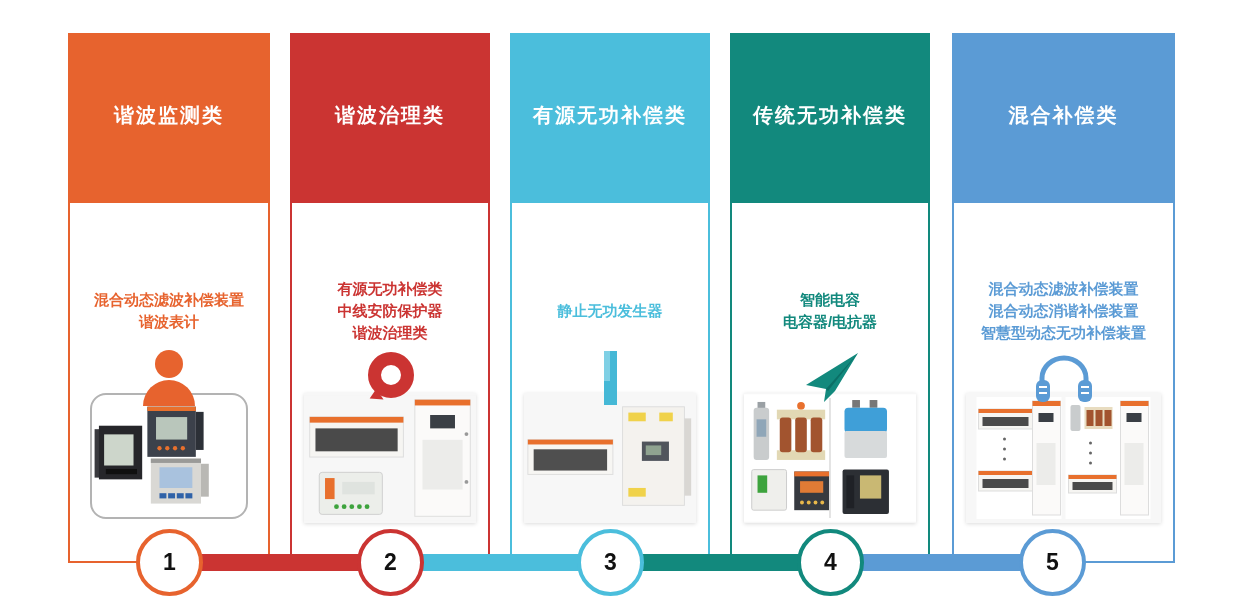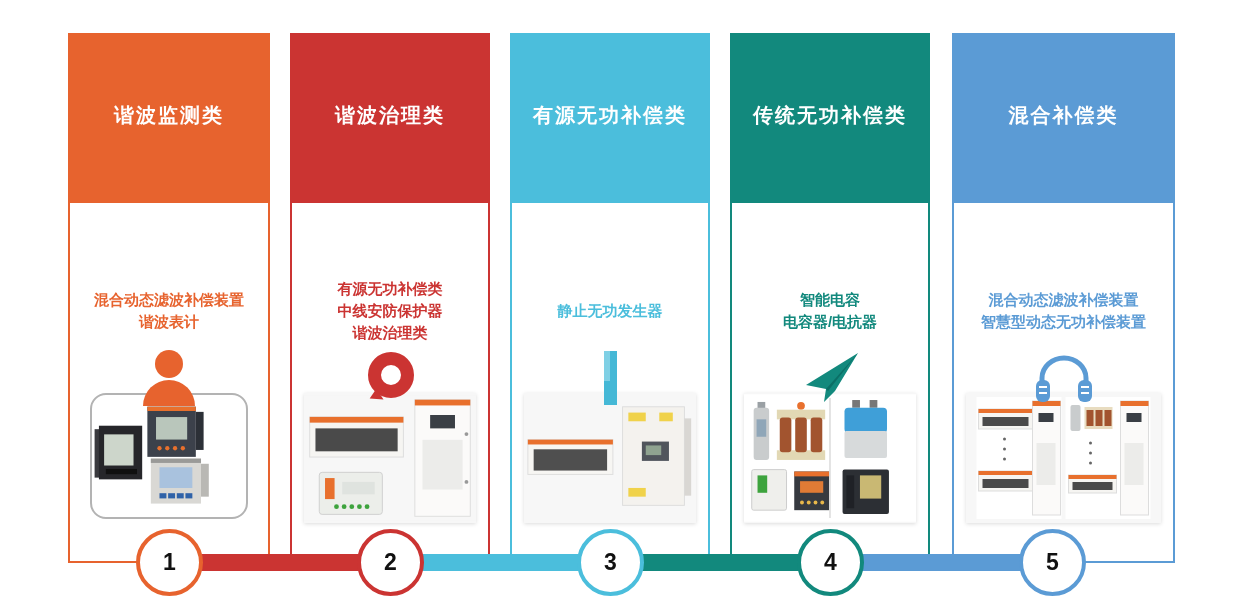--- a/index.html
+++ b/index.html
@@ -240,20 +240,21 @@
   </div>
 
   <div class="column c5" style="left:952px;width:223px">
     <div class="header">
       <span>混合补偿类</span>
     </div>
     <div class="pointer"></div>
     <div class="body">
       <div class="products">
         <div>混合动态滤波补偿装置</div>
+        <div>混合动态消谐补偿装置</div>
         <div>智慧型动态无功补偿装置</div>
       </div>
       <div class="icon-band">
         <svg width="64" height="52" viewBox="0 0 64 52">
           <path d="M10 38 V26 A22 20 0 0 1 54 26 V38" fill="none" stroke="#5b9bd5" stroke-width="5"></path>
           <rect x="4" y="28" width="14" height="22" rx="6" fill="#5b9bd5"></rect>
           <rect x="46" y="28" width="14" height="22" rx="6" fill="#5b9bd5"></rect>
           <line x1="7" y1="35" x2="15" y2="35" stroke="#fff" stroke-width="2"></line>
           <line x1="7" y1="41" x2="15" y2="41" stroke="#fff" stroke-width="2"></line>
           <line x1="49" y1="35" x2="57" y2="35" stroke="#fff" stroke-width="2"></line>

